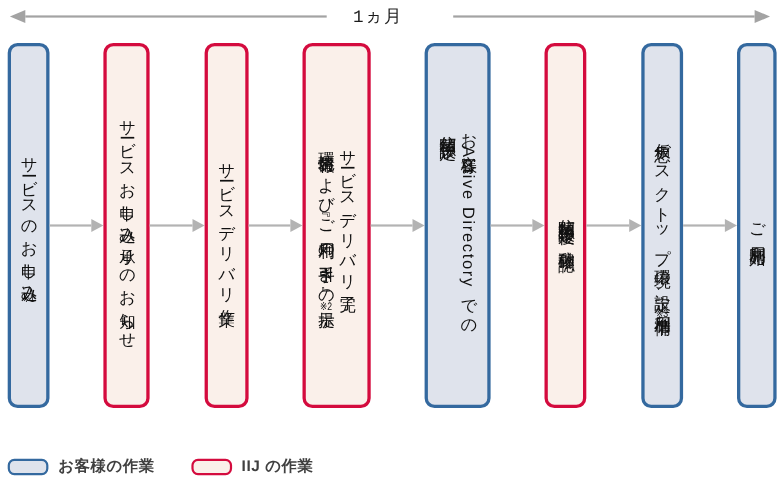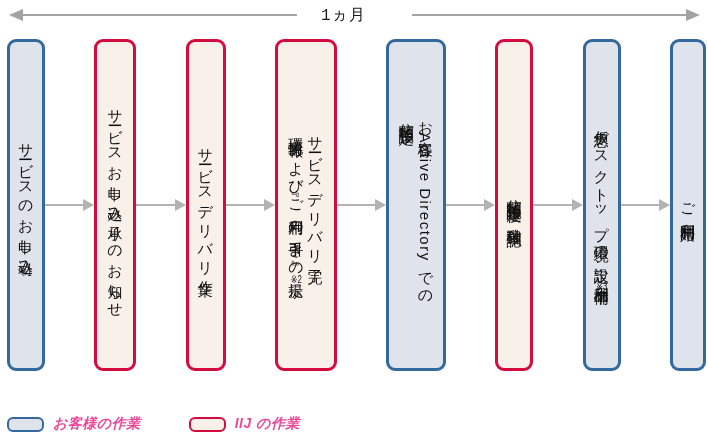--- a/index.html
+++ b/index.html
@@ -39,25 +39,25 @@
   .vcol { margin:0; }
   .fn { text-combine-upright:all; font-size:10px; letter-spacing:0; }
 
   .connector { flex:1 1 0; display:flex; align-items:center; align-self:center; height:14px; min-width:18px; }
   .connector .cline { flex:1; height:2px; background:#b3b3b3; }
   .connector .chead { width:0; height:0; border-left:11px solid #b3b3b3; border-top:6px solid transparent; border-bottom:6px solid transparent; }
 
   
   .legend { display:flex; align-items:center; margin:44px 0 0 7px; }
   .legend-item { display:flex; align-items:center; }
-  .legend-item + .legend-item { margin-left:48px; }
+  .legend-item + .legend-item { margin-left:33px; }
   .swatch { width:37px; height:15px; border-radius:6px; border:2.5px solid; flex:0 0 auto; }
   .swatch.customer { border-color:#34699f; background:#dfe3ec; }
   .swatch.iij      { border-color:#d40b3e; background:#faf0ea; }
-  .legend-label { font-weight:bold; font-size:14px; margin-left:9px; letter-spacing:0.5px; color:#ec4899;font-style:italic; }
+  .legend-label { font-weight:bold; font-size:14px; margin-left:9px; letter-spacing:0.5px; color:#404040; }
 </style>
 </head>
 <body>
 
 <div class="canvas">
 
   <div class="timeline">
     <div class="tl-seg">
       <span class="tl-head-left"></span>
       <span class="tl-line"></span>

